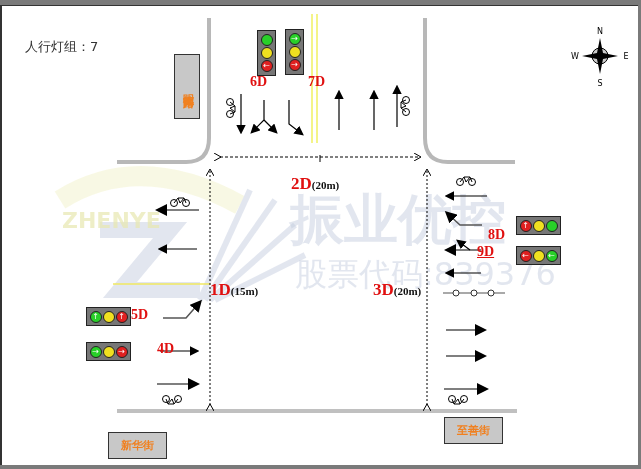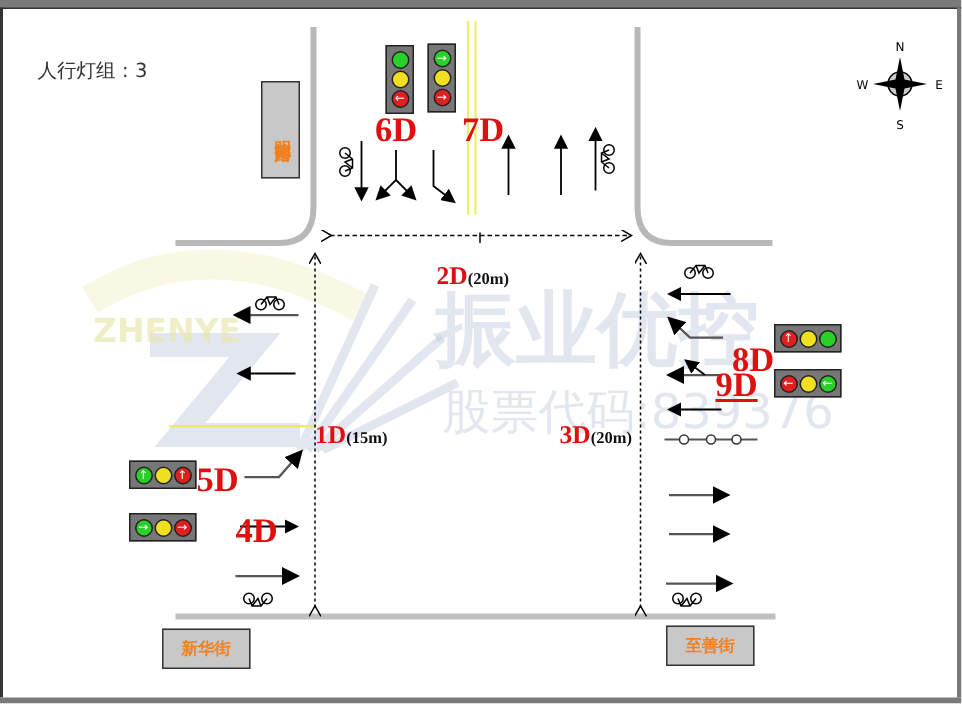--- a/index.html
+++ b/index.html
@@ -6,21 +6,21 @@
   body{width:641px;height:469px;position:relative;overflow:hidden;font-family:"Liberation Serif","DejaVu Serif",serif;}
   .frame{position:absolute;left:0;top:0;width:641px;height:469px;box-sizing:border-box;}
   .topbar{position:absolute;left:0;top:0;width:641px;height:5px;background:#7a7a7a;border-bottom:1px solid #333;}
   .leftbar{position:absolute;left:0;top:5px;width:2px;height:460px;background:#333;}
   .rightbar{position:absolute;right:0;top:5px;width:3px;height:460px;background:#7a7a7a;}
   .botbar{position:absolute;left:0;bottom:0;width:641px;height:4px;background:#7a7a7a;}
   .info{position:absolute;left:28px;font-family:"DejaVu Sans","Liberation Sans",sans-serif;font-size:13px;color:#333;}
   .watermark{position:absolute;pointer-events:none;}
   .street{position:absolute;background:#c8c8c8;border:1px solid #333;color:#f08020;font-weight:bold;font-size:11px;display:flex;align-items:center;justify-content:center;font-family:"DejaVu Serif",serif;}
   .street.v{writing-mode:vertical-rl;letter-spacing:1px;}
-  .lbl{position:absolute;color:#e01010;font-weight:bold;font-size:23px;font-family:"Liberation Serif",serif;white-space:nowrap;line-height:1;}
+  .lbl{position:absolute;color:#e01010;font-weight:bold;font-size:14px;font-family:"Liberation Serif",serif;white-space:nowrap;line-height:1;}
   .lbl small{color:#111;font-size:11px;font-weight:bold;}
   .sig{position:absolute;background:#777;border:1px solid #222;display:flex;align-items:center;justify-content:space-around;box-sizing:border-box;}
   .sig.v{flex-direction:column;width:19px;height:46px;padding:2px 0;}
   .sig.h{flex-direction:row;width:45px;height:19px;padding:0 2px;}
   .lamp{width:12px;height:12px;border-radius:50%;border:1px solid #222;box-sizing:border-box;display:flex;align-items:center;justify-content:center;font-size:8px;color:#fff;font-family:"DejaVu Sans",sans-serif;line-height:1;}
   .g{background:#28d028;}
   .y{background:#f0e020;}
   .r{background:#e02020;}
   svg.overlay{position:absolute;left:0;top:0;}
 </style>
@@ -42,21 +42,21 @@
         <line x1="205" y1="300" x2="275" y2="200"></line>
         <line x1="210" y1="300" x2="295" y2="225"></line>
         <line x1="215" y1="300" x2="305" y2="255"></line>
       </g>
     </g>
     <text x="62" y="228" font-family="DejaVu Sans, sans-serif" font-weight="bold" font-size="22" fill="#e8e8b0" opacity="0.7">ZHENYE</text>
     <text x="290" y="238" font-family="DejaVu Sans, sans-serif" font-weight="bold" font-size="54" fill="#c0cadc" opacity="0.45">振业优控</text>
     <text x="295" y="285" font-family="DejaVu Sans, sans-serif" font-size="32" fill="#c0cadc" opacity="0.45">股票代码:839376</text>
   </svg>
 
-  <div class="info" style="top:38px;left:25px;">人行灯组：3</div>
+  <div class="info" style="top:38px;left:25px;">人行灯组：7</div>
 
   <svg class="overlay" width="641" height="469">
     <defs>
       <marker id="ah" markerWidth="8" markerHeight="8" refX="6" refY="4" orient="auto">
         <path d="M0,0 L8,4 L0,8 z" fill="#000"></path>
       </marker>
       <marker id="dh" markerWidth="8" markerHeight="8" refX="6" refY="4" orient="auto">
         <path d="M0,0 L7,4 L0,8" fill="none" stroke="#000" stroke-width="1"></path>
       </marker>
     </defs>
@@ -142,21 +142,21 @@
       <circle r="8" fill="#ccc" stroke="#000" stroke-width="1"></circle>
       <path d="M0,-18 L3,-3 L0,0 L-3,-3 z M0,18 L3,3 L0,0 L-3,3 z M-18,0 L-3,-3 L0,0 L-3,3 z M18,0 L3,-3 L0,0 L3,3 z" fill="#000"></path>
       <text x="0" y="-22" font-size="8" text-anchor="middle" font-family="DejaVu Sans, sans-serif">N</text>
       <text x="0" y="30" font-size="8" text-anchor="middle" font-family="DejaVu Sans, sans-serif">S</text>
       <text x="-25" y="3" font-size="8" text-anchor="middle" font-family="DejaVu Sans, sans-serif">W</text>
       <text x="26" y="3" font-size="8" text-anchor="middle" font-family="DejaVu Sans, sans-serif">E</text>
     </g>
   </svg>
 
   <div class="street v" style="left:174px;top:54px;width:24px;height:63px;">明德南路</div>
-  <div class="street" style="left:108px;top:419px;width:57px;height:25px;">新华街</div>
+  <div class="street" style="left:108px;top:432px;width:57px;height:25px;">新华街</div>
   <div class="street" style="left:444px;top:417px;width:57px;height:25px;">至善街</div>
 
   <div class="sig v" style="left:257px;top:30px;">
     <span class="lamp g"></span>
     <span class="lamp y"></span>
     <span class="lamp r">←</span>
   </div>
   <div class="sig v" style="left:285px;top:29px;">
     <span class="lamp g">→</span>
     <span class="lamp y"></span>

